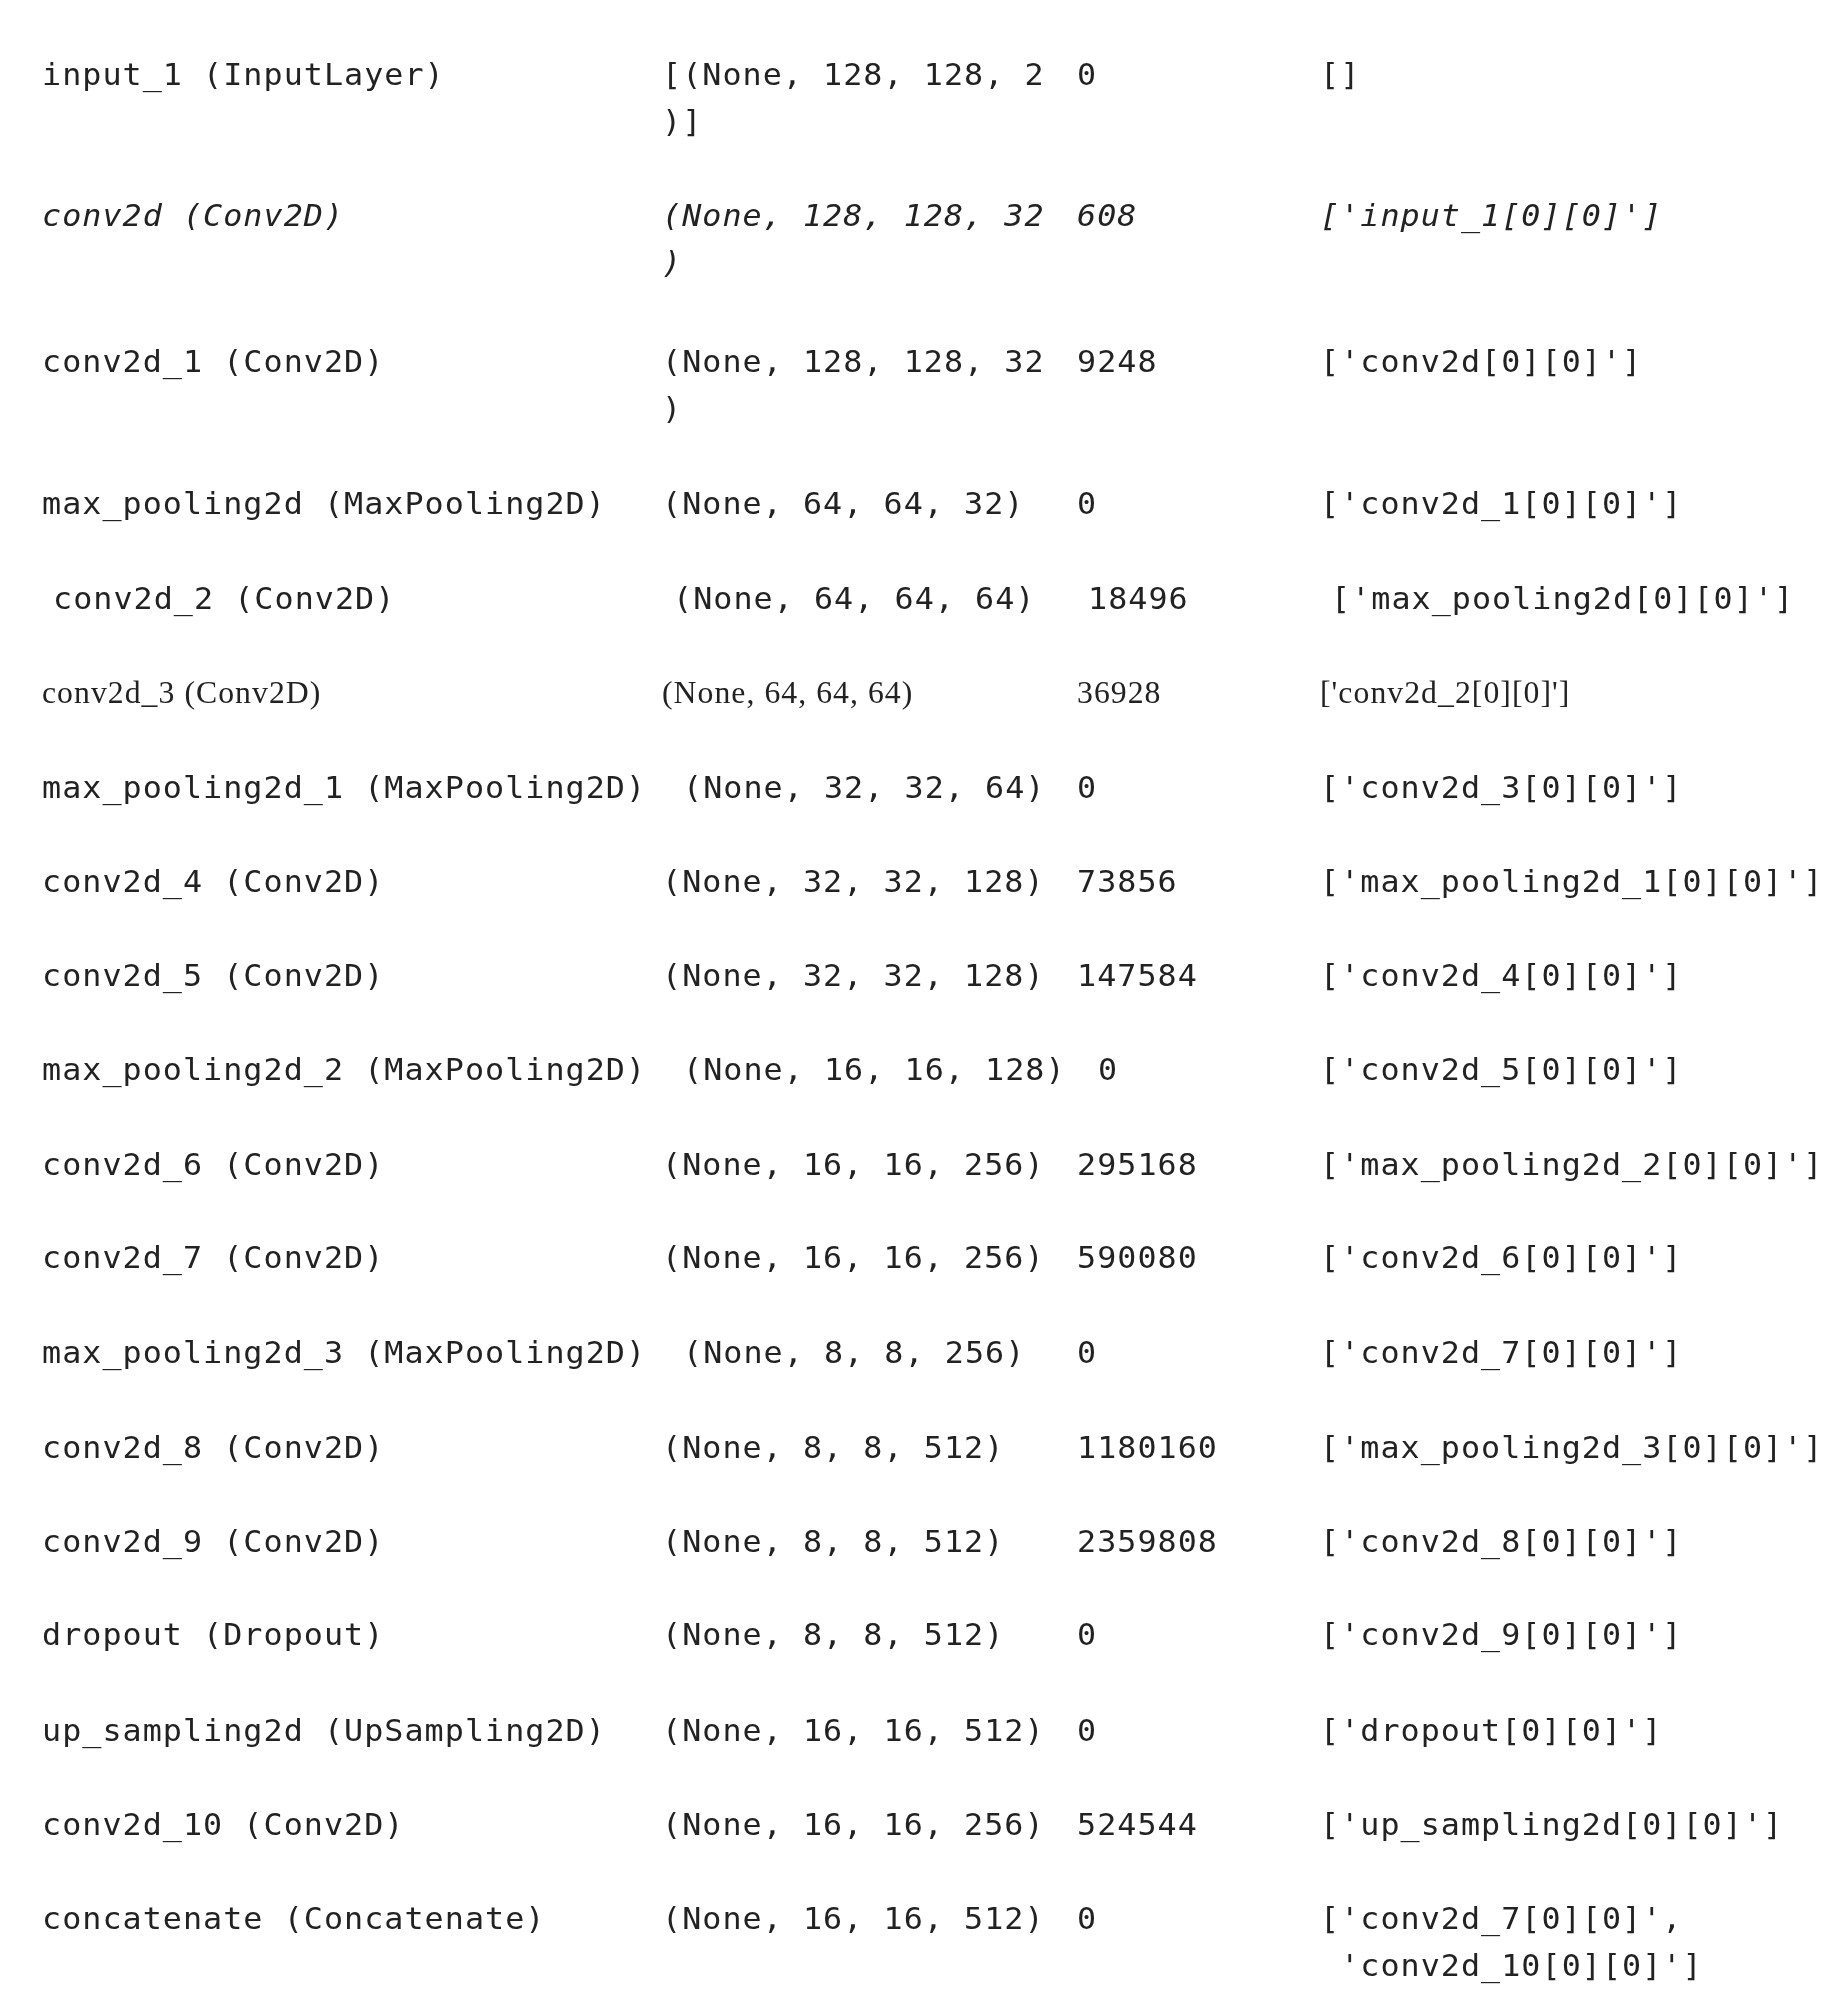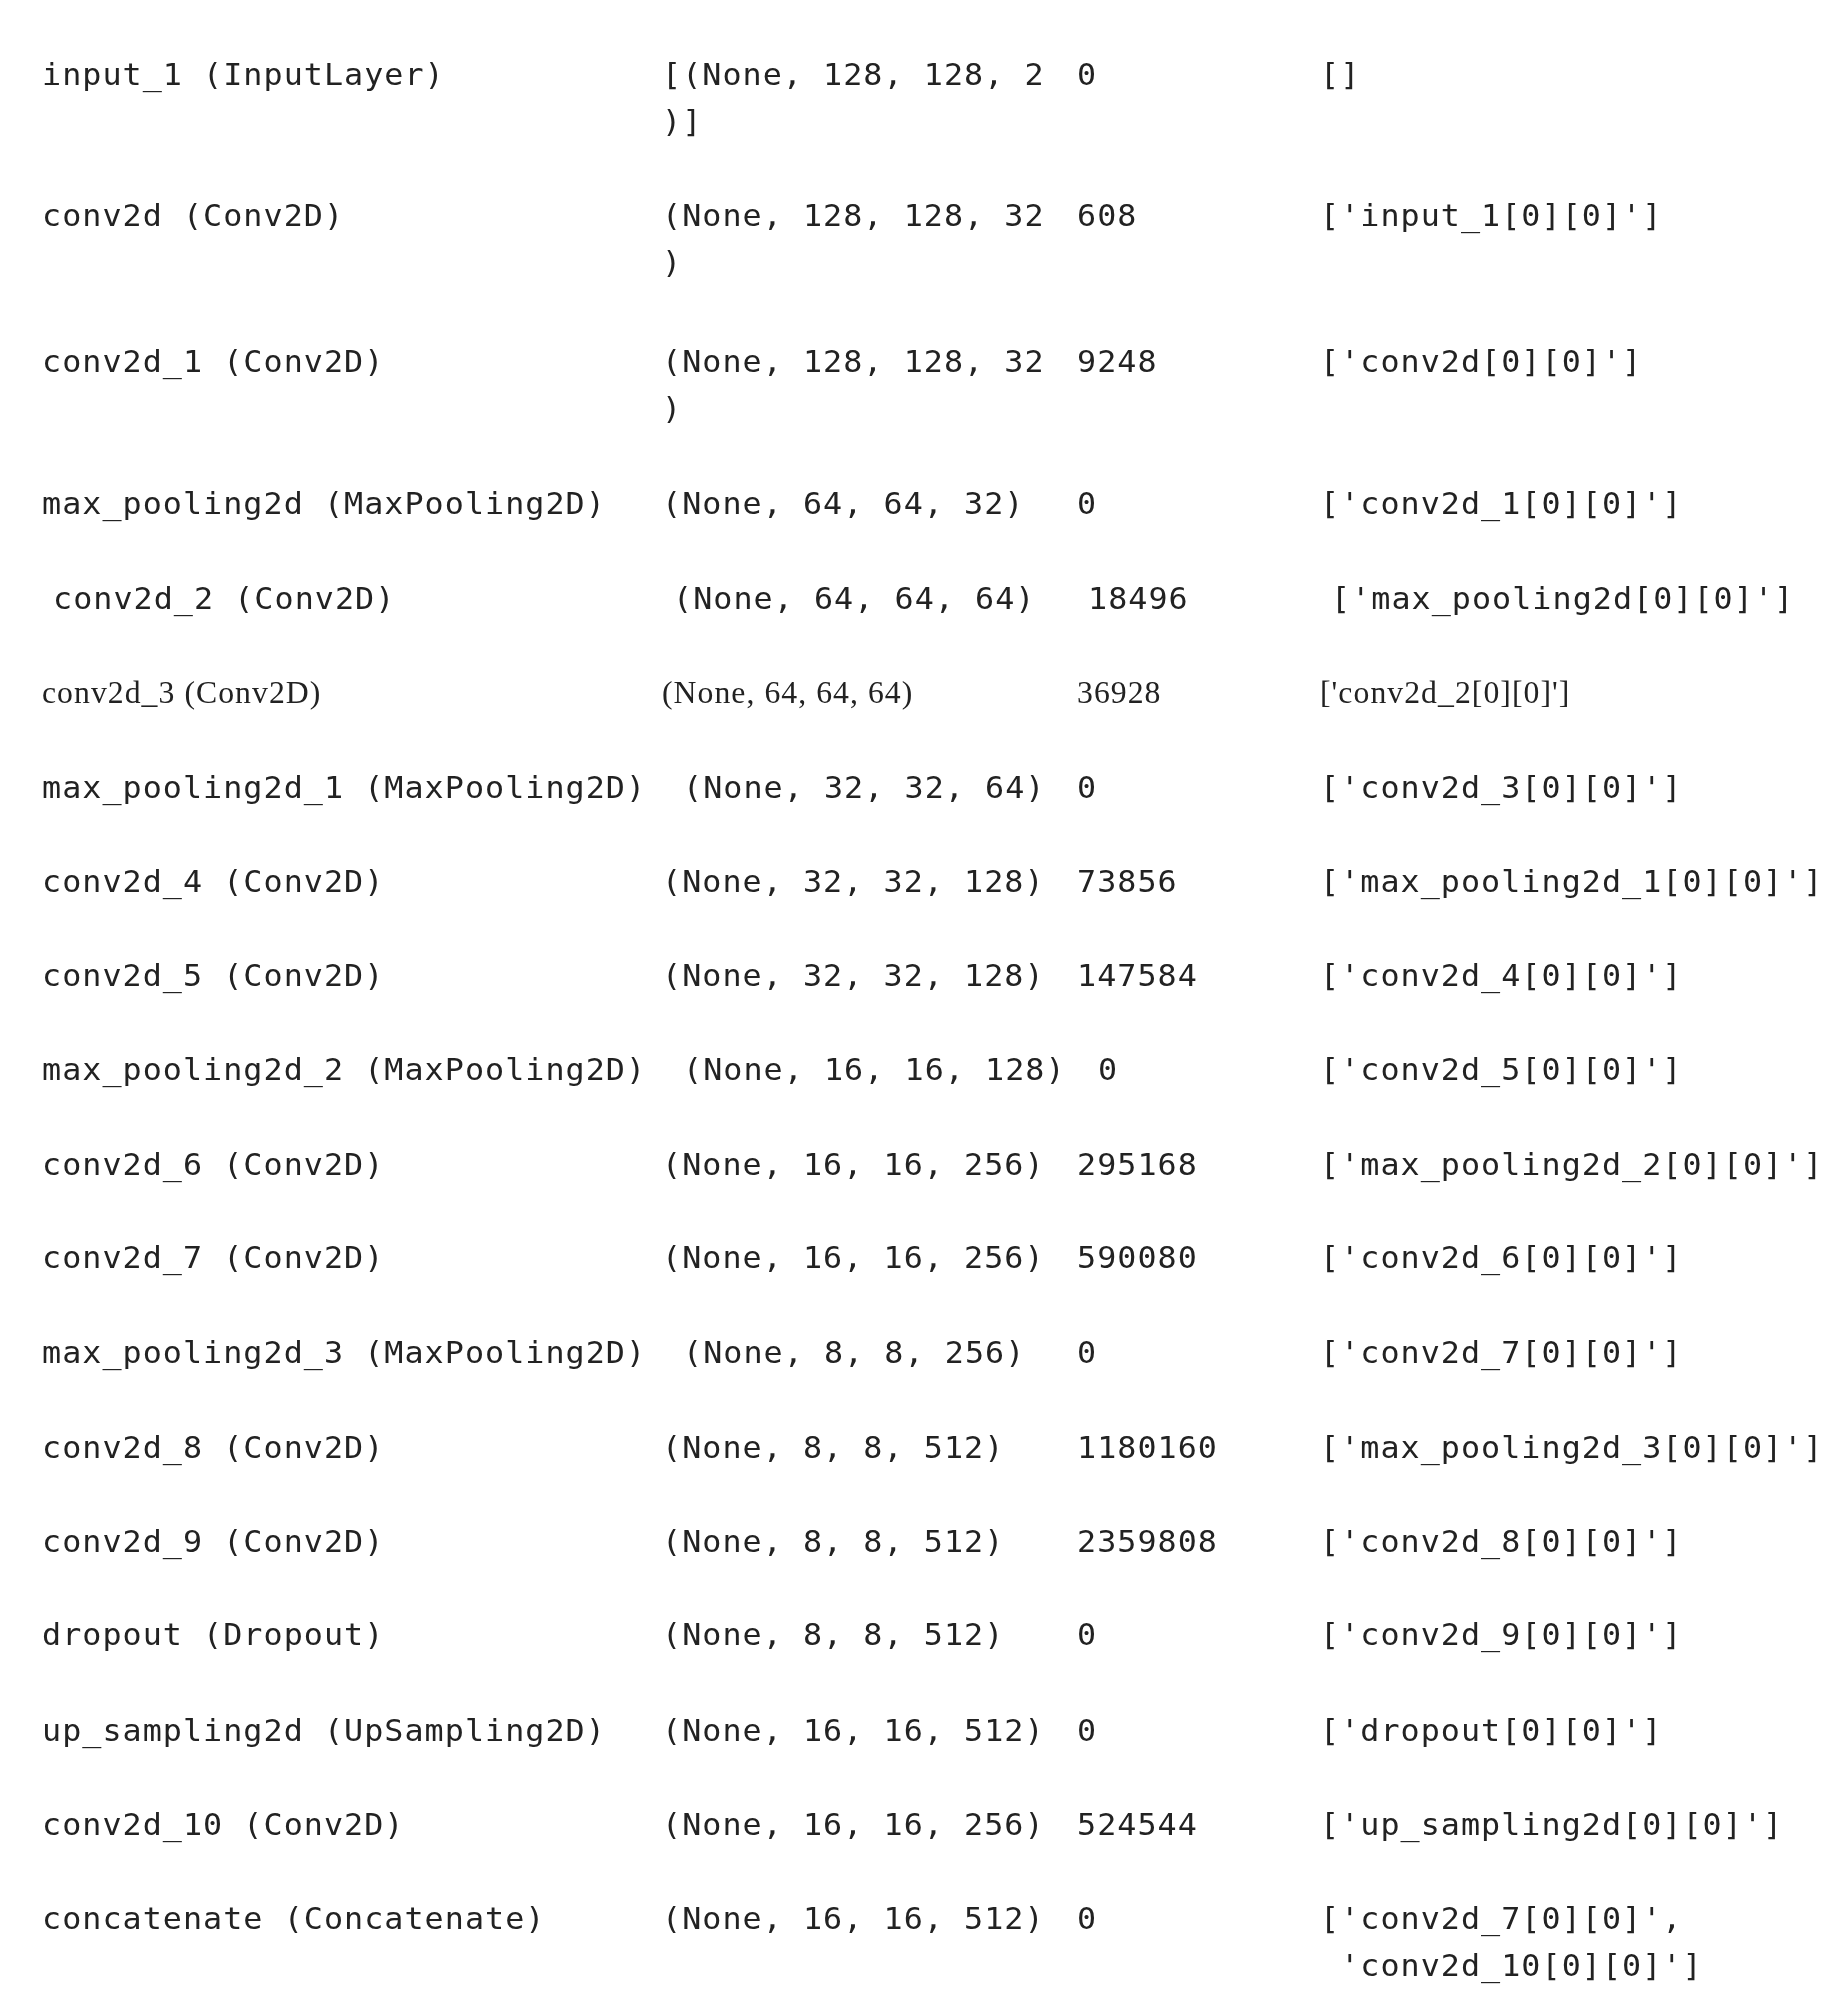--- a/index.html
+++ b/index.html
@@ -51,21 +51,21 @@
 
 <div class="summary">
 
   <div class="row" style="top:51px;">
     <span class="cell col-layer">input_1 (InputLayer)</span>
     <span class="cell col-shape"><span class="line">[(None, 128, 128, 2</span><span class="line">)]</span></span>
     <span class="cell col-params">0</span>
     <span class="cell col-connected">[]</span>
   </div>
 
-  <div class="row" style="top:192px;">
+  <div class="row" style="top:192px;font-style:italic;">
     <span class="cell col-layer">conv2d (Conv2D)</span>
     <span class="cell col-shape"><span class="line">(None, 128, 128, 32</span><span class="line">)</span></span>
     <span class="cell col-params">608</span>
     <span class="cell col-connected">['input_1[0][0]']</span>
   </div>
 
   <div class="row" style="top:338px;">
     <span class="cell col-layer">conv2d_1 (Conv2D)</span>
     <span class="cell col-shape"><span class="line">(None, 128, 128, 32</span><span class="line">)</span></span>
     <span class="cell col-params">9248</span>

